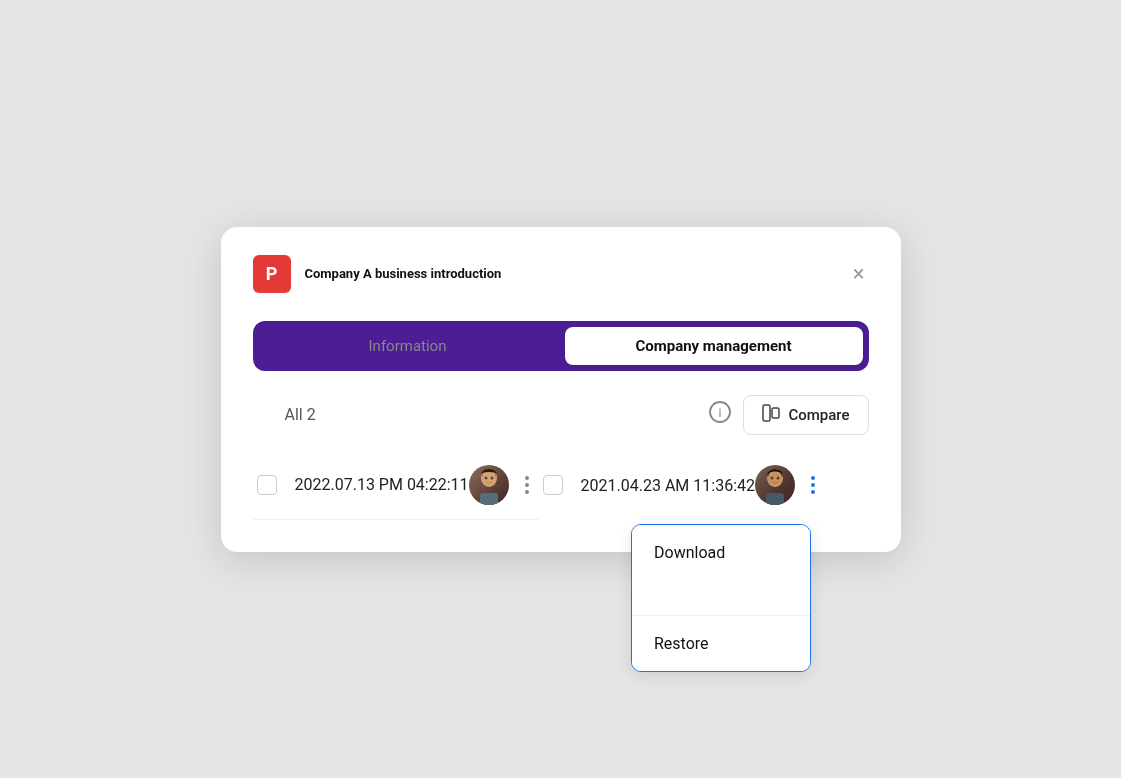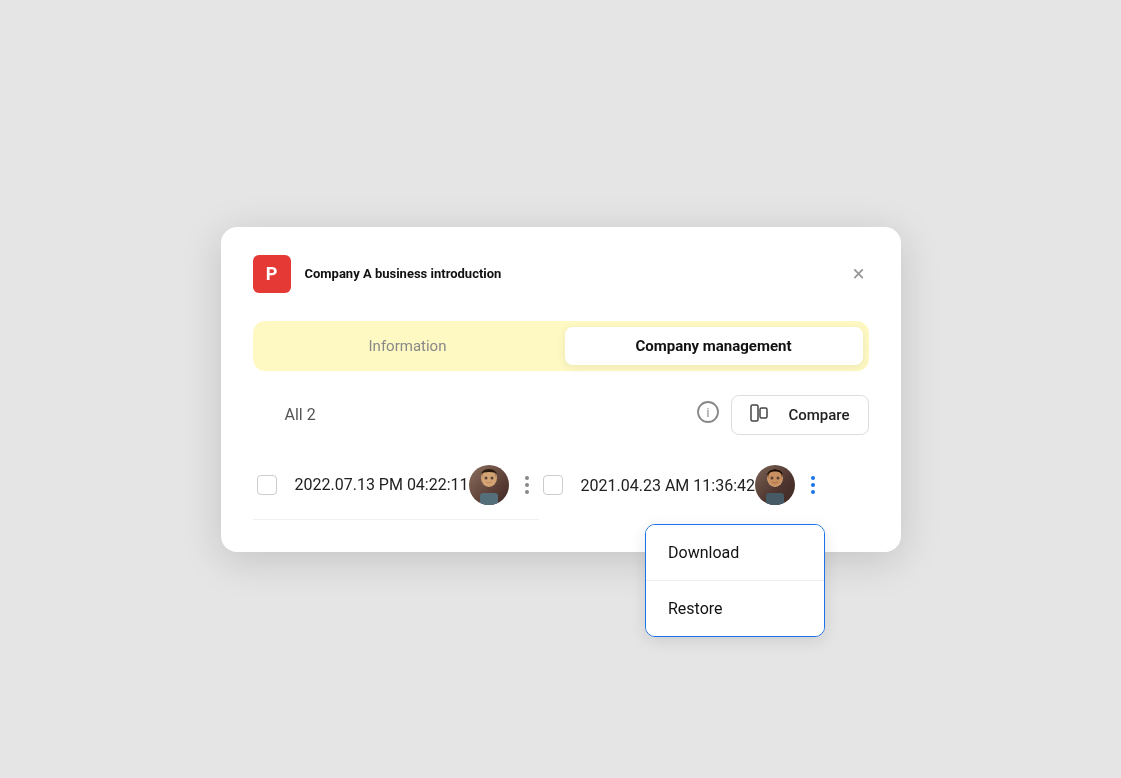--- a/index.html
+++ b/index.html
@@ -66,21 +66,21 @@
       border: none;
       cursor: pointer;
       color: #999999;
       font-size: 22px;
       line-height: 1;
       padding: 4px;
     }
 
     .tabs {
       display: flex;
-      background: #fef9c3;
+      background: #4c1d95;
       border-radius: 12px;
       padding: 6px;
       margin-bottom: 24px;
       gap: 8px;
     }
 
     .tab {
       flex: 1;
       padding: 10px 16px;
       border: none;
@@ -126,21 +126,21 @@
       color: #888888;
       font-size: 20px;
       display: flex;
       align-items: center;
       justify-content: center;
     }
 
     .compare-btn {
       display: flex;
       align-items: center;
-      gap: 20px;
+      gap: 8px;
       border: 1.5px solid #dddddd;
       border-radius: 8px;
       background: white;
       padding: 8px 18px;
       font-size: 15px;
       cursor: pointer;
       color: #222222;
       font-weight: 500;
     }
 
@@ -228,21 +228,21 @@
       align-items: center;
       justify-content: center;
     }
 
     .more-btn.active {
       color: #1a73e8;
     }
 
     .dropdown-menu {
       position: absolute;
-      right: 0;
+      right: 14px;
       top: calc(100% + 4px);
       background: white;
       border: 1.5px solid #1a73e8;
       border-radius: 10px;
       min-width: 180px;
       z-index: 100;
       overflow: hidden;
       box-shadow: 0 4px 16px rgba(0,0,0,0.10);
     }
 
@@ -253,20 +253,21 @@
       cursor: pointer;
       background: white;
       border: none;
       width: 100%;
       text-align: left;
       display: block;
     }
 
     .dropdown-item + .dropdown-item {
       border-top: 1px solid #eeeeee;
+      margin-top: 35px;
     }
 
     .dots-icon {
       display: flex;
       flex-direction: column;
       gap: 3px;
       align-items: center;
       justify-content: center;
     }
 

